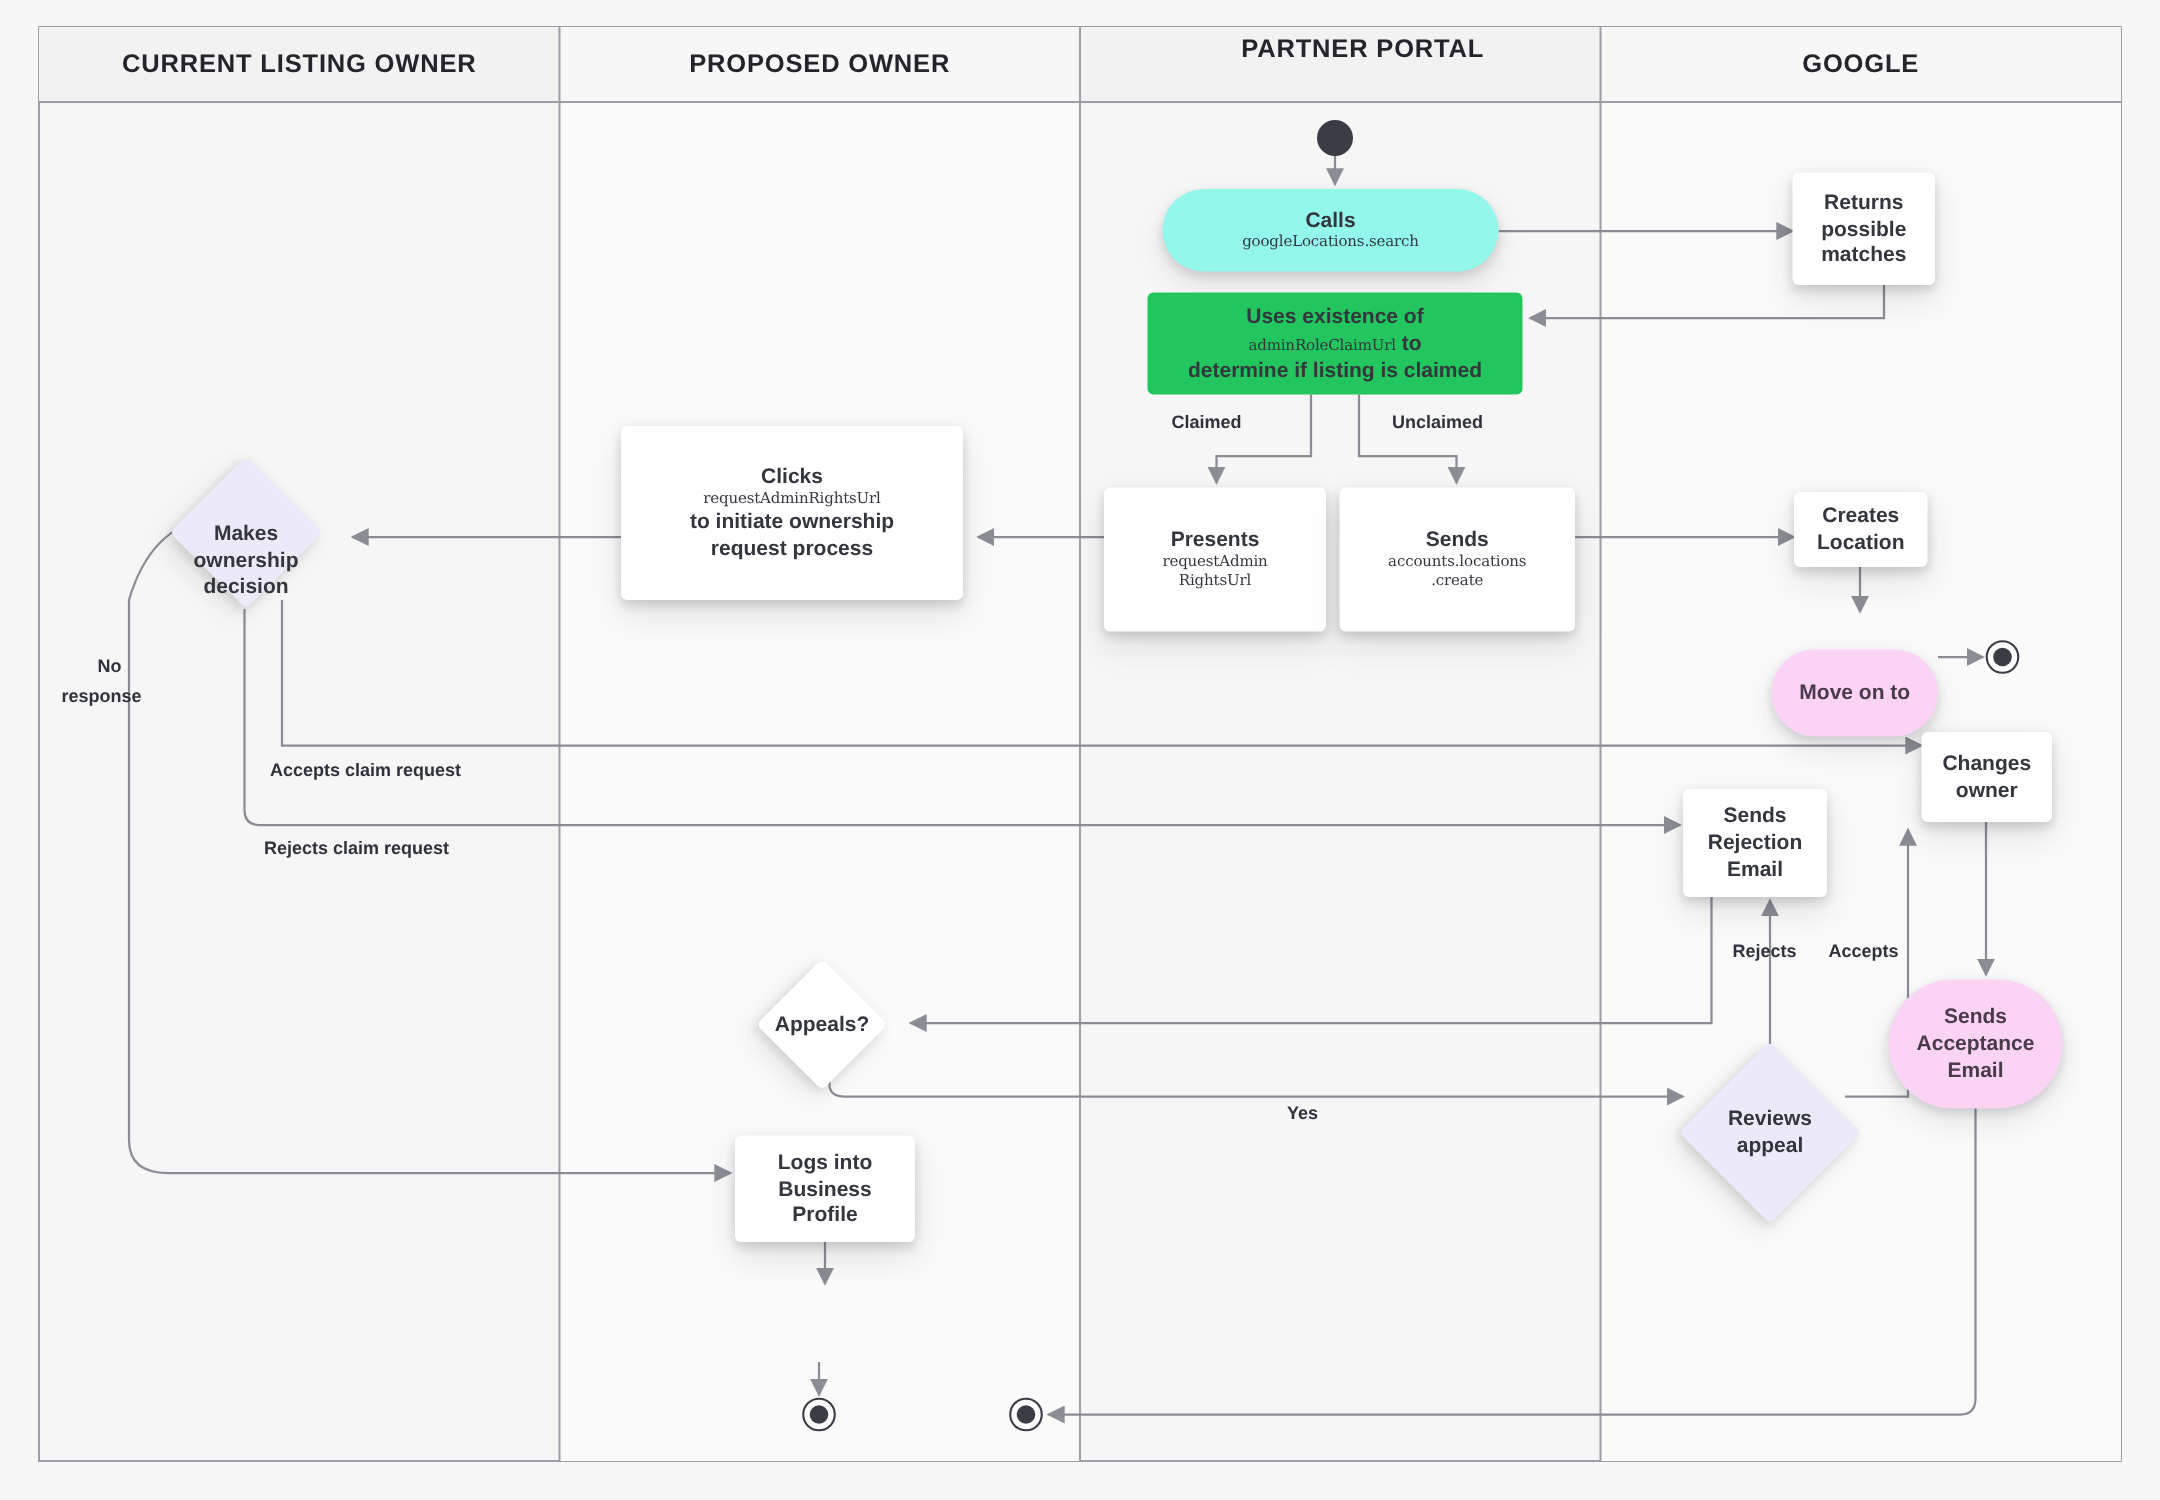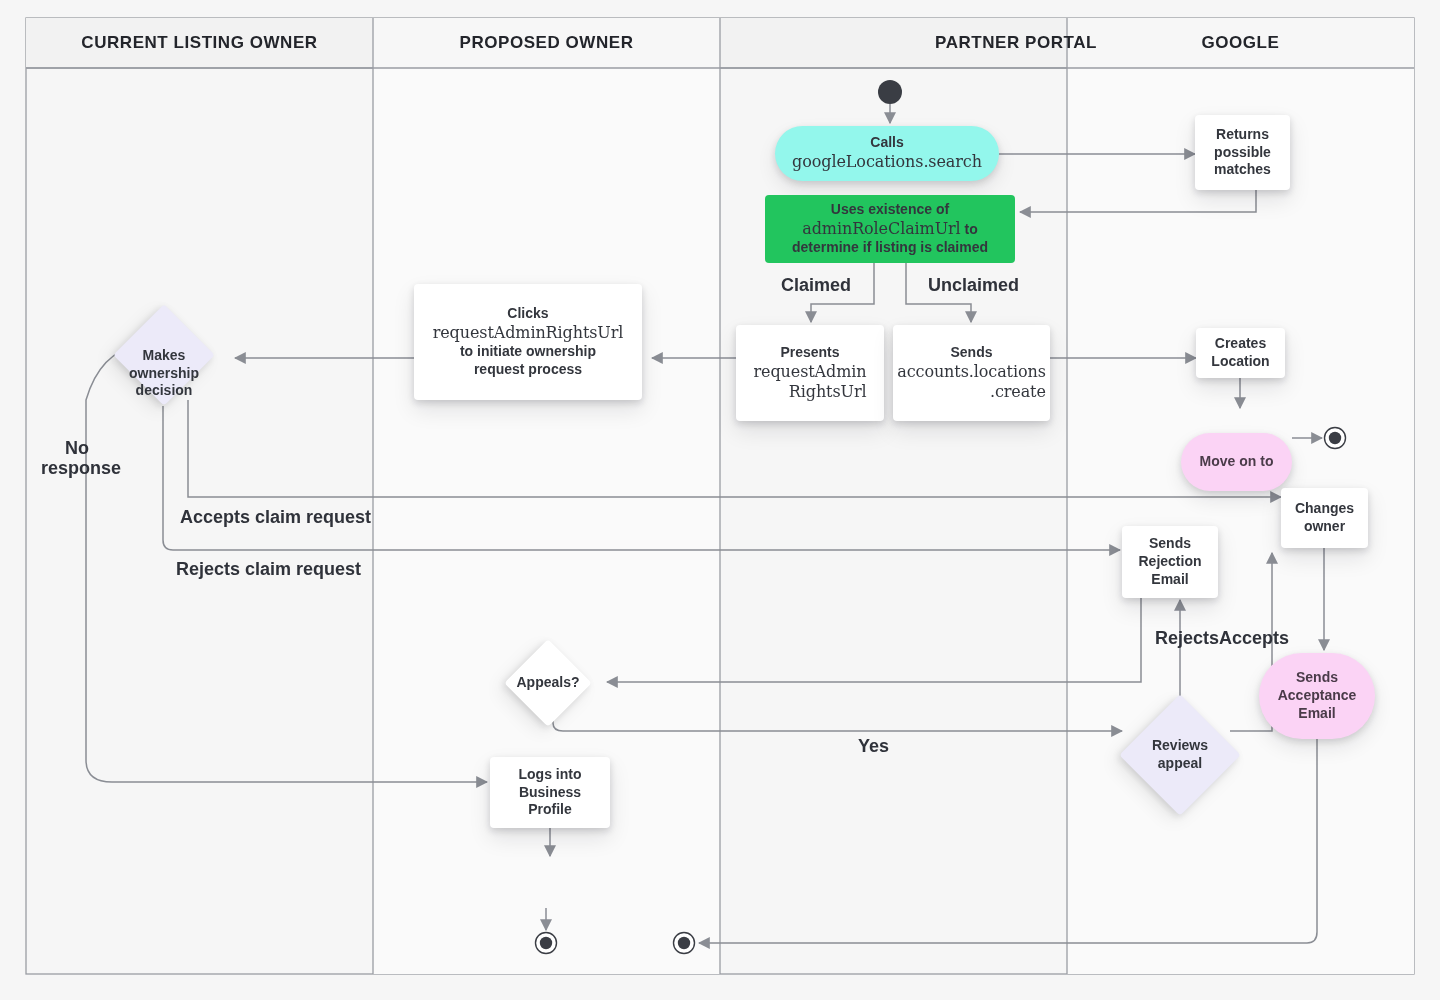--- a/index.html
+++ b/index.html
@@ -15,22 +15,22 @@
     text-transform:uppercase;pointer-events:none;
   }
 
   
   .node{
     position:absolute;box-sizing:border-box;display:flex;
     align-items:center;justify-content:center;text-align:center;
     color:#33363d;font-size:14px;font-weight:700;line-height:1.27;
   }
   .node .txt{padding:0 6px;}
-  .mono{font-family:"DejaVu Serif", serif;font-weight:400;font-size:16px;
-        letter-spacing:-.1px;text-align:right;}
+  .mono{font-family:"DejaVu Serif", serif;font-weight:400;font-size:10px;
+        letter-spacing:-.1px;}
 
   .rect{
     background:#ffffff;border-radius:4px;
     box-shadow:0 3px 7px rgba(20,20,30,.16), 0 10px 22px rgba(20,20,30,.10);
   }
   .rect.lav{background:#22c55e;box-shadow:none;}
   .pill{
     border-radius:999px;
     box-shadow:0 3px 7px rgba(20,20,30,.14), 0 9px 20px rgba(20,20,30,.09);
   }
@@ -45,21 +45,21 @@
     position:absolute;left:0;top:0;width:100%;height:100%;
     transform:rotate(45deg);border-radius:4px;
     box-shadow:0 3px 7px rgba(20,20,30,.13), 0 9px 18px rgba(20,20,30,.08);
   }
   .diamond.lav .shape{background:#eceaf9;}
   .diamond.white .shape{background:#ffffff;}
   .diamond .txt{position:relative;z-index:2;}
 
   
   .elabel{
-    position:absolute;font-size:18px;font-weight:700;color:#2f323a;
+    position:absolute;font-size:12px;font-weight:700;color:#2f323a;
     line-height:1.25;text-align:center;background:rgba(246,246,246,.0);
     pointer-events:none;white-space:nowrap;
   }
 </style>
 </head>
 <body>
 
 <div id="stage">
 
   <svg id="canvas" viewBox="0 0 1440 1000" xmlns="http://www.w3.org/2000/svg">
@@ -149,21 +149,21 @@
       <circle cx="684" cy="943" r="6.2" fill="#3a3d44"></circle>
     </g>
   </svg>
 
   <div class="lane-label" style="left:26px;top:18px;width:347px;height:50px;">
     <span>CURRENT LISTING OWNER</span>
   </div>
   <div class="lane-label" style="left:373px;top:18px;width:347px;height:50px;">
     <span>PROPOSED OWNER</span>
   </div>
-  <div class="lane-label" style="left:720px;top:18px;width:377px;height:50px;justify-content:flex-end;">
+  <div class="lane-label" style="left:720px;top:8px;width:377px;height:50px;">
     <span>PARTNER PORTAL</span>
   </div>
   <div class="lane-label" style="left:1067px;top:18px;width:347px;height:50px;">
     <span>GOOGLE</span>
   </div>
 
   <div class="node pill cyan" style="left:775px;top:126px;width:224px;height:55px;">
     <div class="txt">
       <div>Calls</div>
       <div class="mono">googleLocations.search</div>

